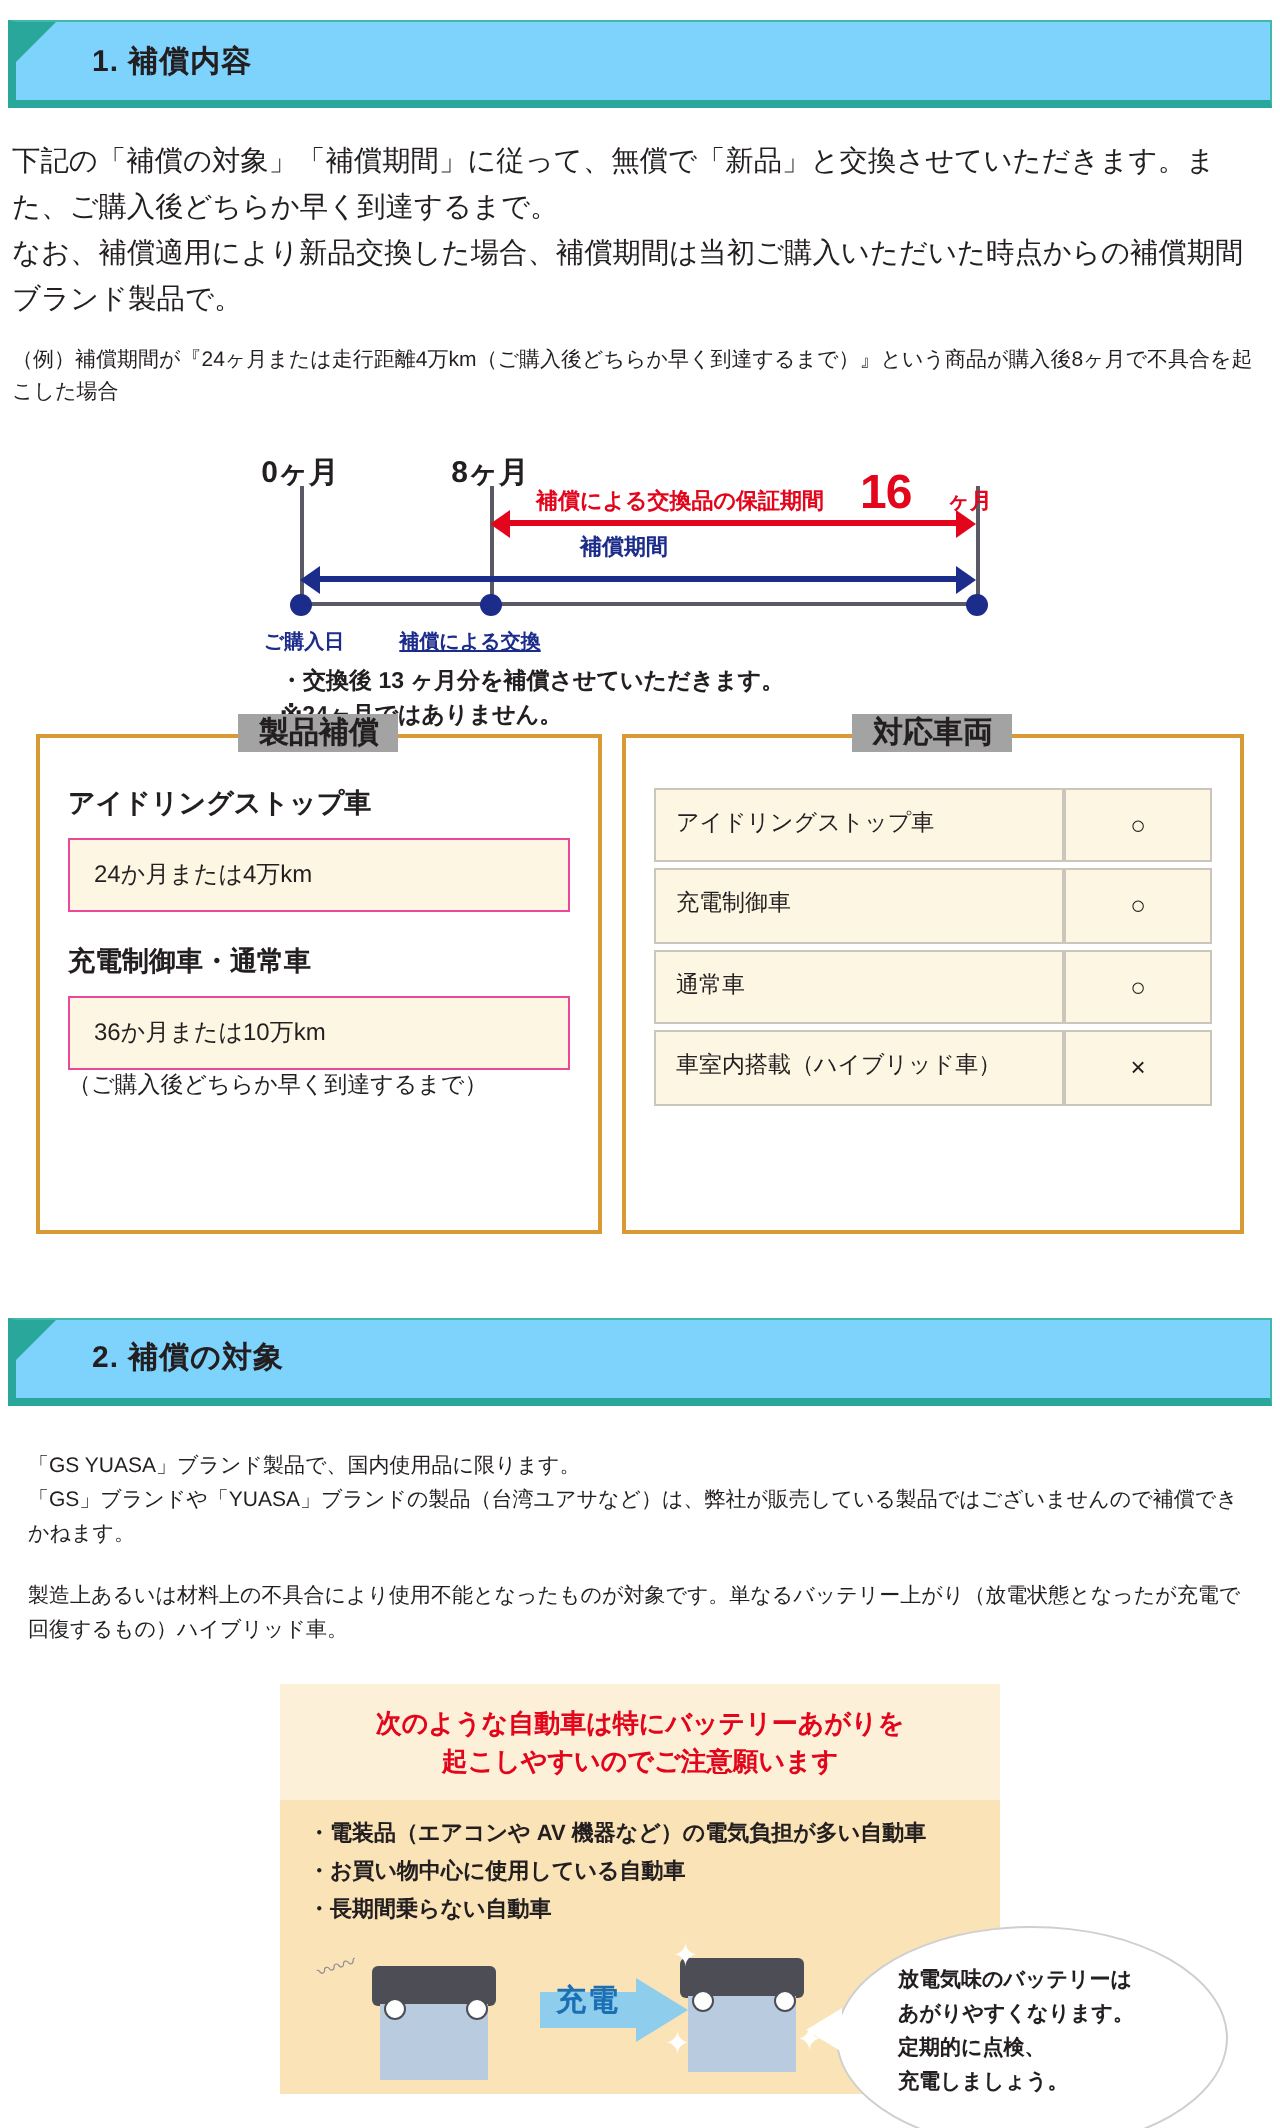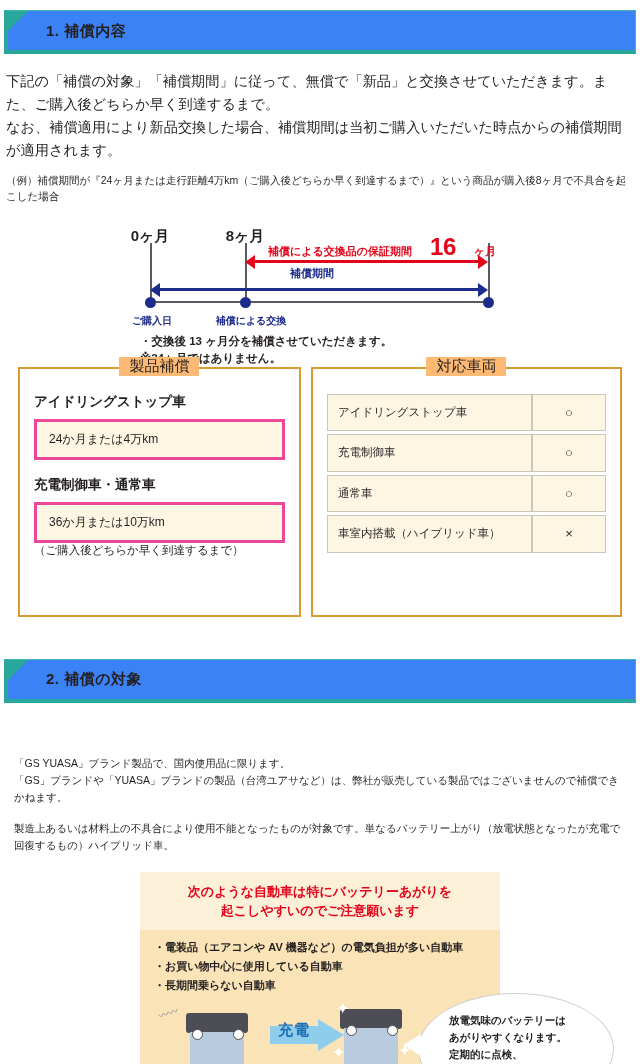--- a/index.html
+++ b/index.html
@@ -14,21 +14,21 @@
     font-family: "Liberation Sans", "DejaVu Sans", sans-serif;
     color: #231f20;
     overflow: hidden;
   }
 
   
   .section-header {
     position: relative;
     margin: 0 4px;
     height: 44px;
-    background: #3b82f6;
+    background: #7dd3fc;
     border-top: 1px solid #3fb9ae;
     border-right: 1px solid #3fb9ae;
     border-left: 4px solid #2aa79b;
     border-bottom: 4px solid #2aa79b;
     box-sizing: border-box;
   }
   .section-header .corner {
     position: absolute;
     left: 0;
     top: 0;
@@ -185,37 +185,37 @@
     box-sizing: border-box;
     padding: 22px 14px 14px;
   }
   .obox.left  { width: 300px; height: 250px; }
   .obox.right { width: 330px; height: 250px; }
   .obox .legend {
     position: absolute;
     top: -12px;
     left: 50%;
     transform: translateX(-50%);
-    background: #fdba74;
+    background: #a3a3a3;
     padding: 0 10px;
     font-size: 15px;
-    font-weight: normal;
+    font-weight: bold;
     color: #231f20;
     white-space: nowrap;
   }
 
   .sub-head {
     font-size: 13.5px;
     font-weight: bold;
     margin: 2px 0 8px;
     color: #231f20;
   }
   .value-box {
     background: #fdf6e3;
-    border: 3px solid #ec4899;
+    border: 1px solid #ec4899;
     font-size: 12px;
     padding: 9px 12px;
     color: #231f20;
     box-sizing: border-box;
   }
   .gap { height: 14px; }
   .note-line {
     font-size: 11.5px;
     margin-top: 0;
     color: #231f20;
@@ -364,21 +364,21 @@
 <div class="section-header">
   <span class="corner"></span>
   <span class="htitle">1. 補償内容</span>
 </div>
 
 <div style="height:16px"></div>
 <div class="body-copy">
   <p>下記の「補償の対象」「補償期間」に従って、無償で「新品」と交換させていただきます。ま</p>
   <p>た、ご購入後どちらか早く到達するまで。</p>
   <p>なお、補償適用により新品交換した場合、補償期間は当初ご購入いただいた時点からの補償期間</p>
-  <p>が適用されます。</p>
+  <p>ブランド製品で。</p>
 </div>
 <div class="example-note">（例）補償期間が『24ヶ月または走行距離4万km（ご購入後どちらか早く到達するまで）』という商品が購入後8ヶ月で不具合を起こした場合</div>
 
 <div class="timeline-wrap">
 
   <div class="tl-tick" style="left:150px; top:32px; height:60px;"></div>
   <div class="tl-tick" style="left:245px; top:32px; height:60px;"></div>
   <div class="tl-tick" style="left:488px; top:32px; height:60px;"></div>
 
   <span class="tl-toplabel" style="left:150px; top:16px;">0ヶ月</span>
@@ -401,21 +401,21 @@
     <span class="arrow-line blue-line"></span>
     <span class="arrow-head right blue-right"></span>
   </div>
 
   <div class="tl-axis"></div>
   <span class="tl-dot" style="left:150px;"></span>
   <span class="tl-dot" style="left:245px;"></span>
   <span class="tl-dot" style="left:488px;"></span>
 
   <span class="tl-botlabel" style="left:152px;">ご購入日</span>
-  <span class="tl-botlabel" style="left:251px;">補償による交換</span>
+  <span class="tl-botlabel" style="left:235px;text-decoration:underline;">補償による交換</span>
 
   <div class="tl-foot" style="white-space:pre-line;">・交換後 13 ヶ月分を補償させていただきます。
 ※24ヶ月ではありません。</div>
 </div>
 
 <div class="boxes">
 
   <div class="obox left">
     <span class="legend">製品補償</span>
 
@@ -457,21 +457,21 @@
 </div>
 
 <div style="height:42px"></div>
 <div class="section-header">
   <span class="corner"></span>
   <span class="htitle">2. 補償の対象</span>
 </div>
 
 <div style="height:22px"></div>
 <div class="small-copy">
-  <p style="white-space:pre-line;margin-top:30px;">「GS YUASA」ブランド製品で、国内使用品に限ります。
+  <p style="white-space:pre-line;">「GS YUASA」ブランド製品で、国内使用品に限ります。
 「GS」ブランドや「YUASA」ブランドの製品（台湾ユアサなど）は、弊社が販売している製品ではございませんので補償できかねます。</p>
   <p>製造上あるいは材料上の不具合により使用不能となったものが対象です。単なるバッテリー上がり（放電状態となったが充電で回復するもの）ハイブリッド車。</p>
 </div>
 
 <div class="warn-panel">
   <div class="warn-title" style="white-space:pre-line;">次のような自動車は特にバッテリーあがりを
 起こしやすいのでご注意願います</div>
 
   <div class="warn-list">
     <div>・電装品（エアコンや AV 機器など）の電気負担が多い自動車</div>

